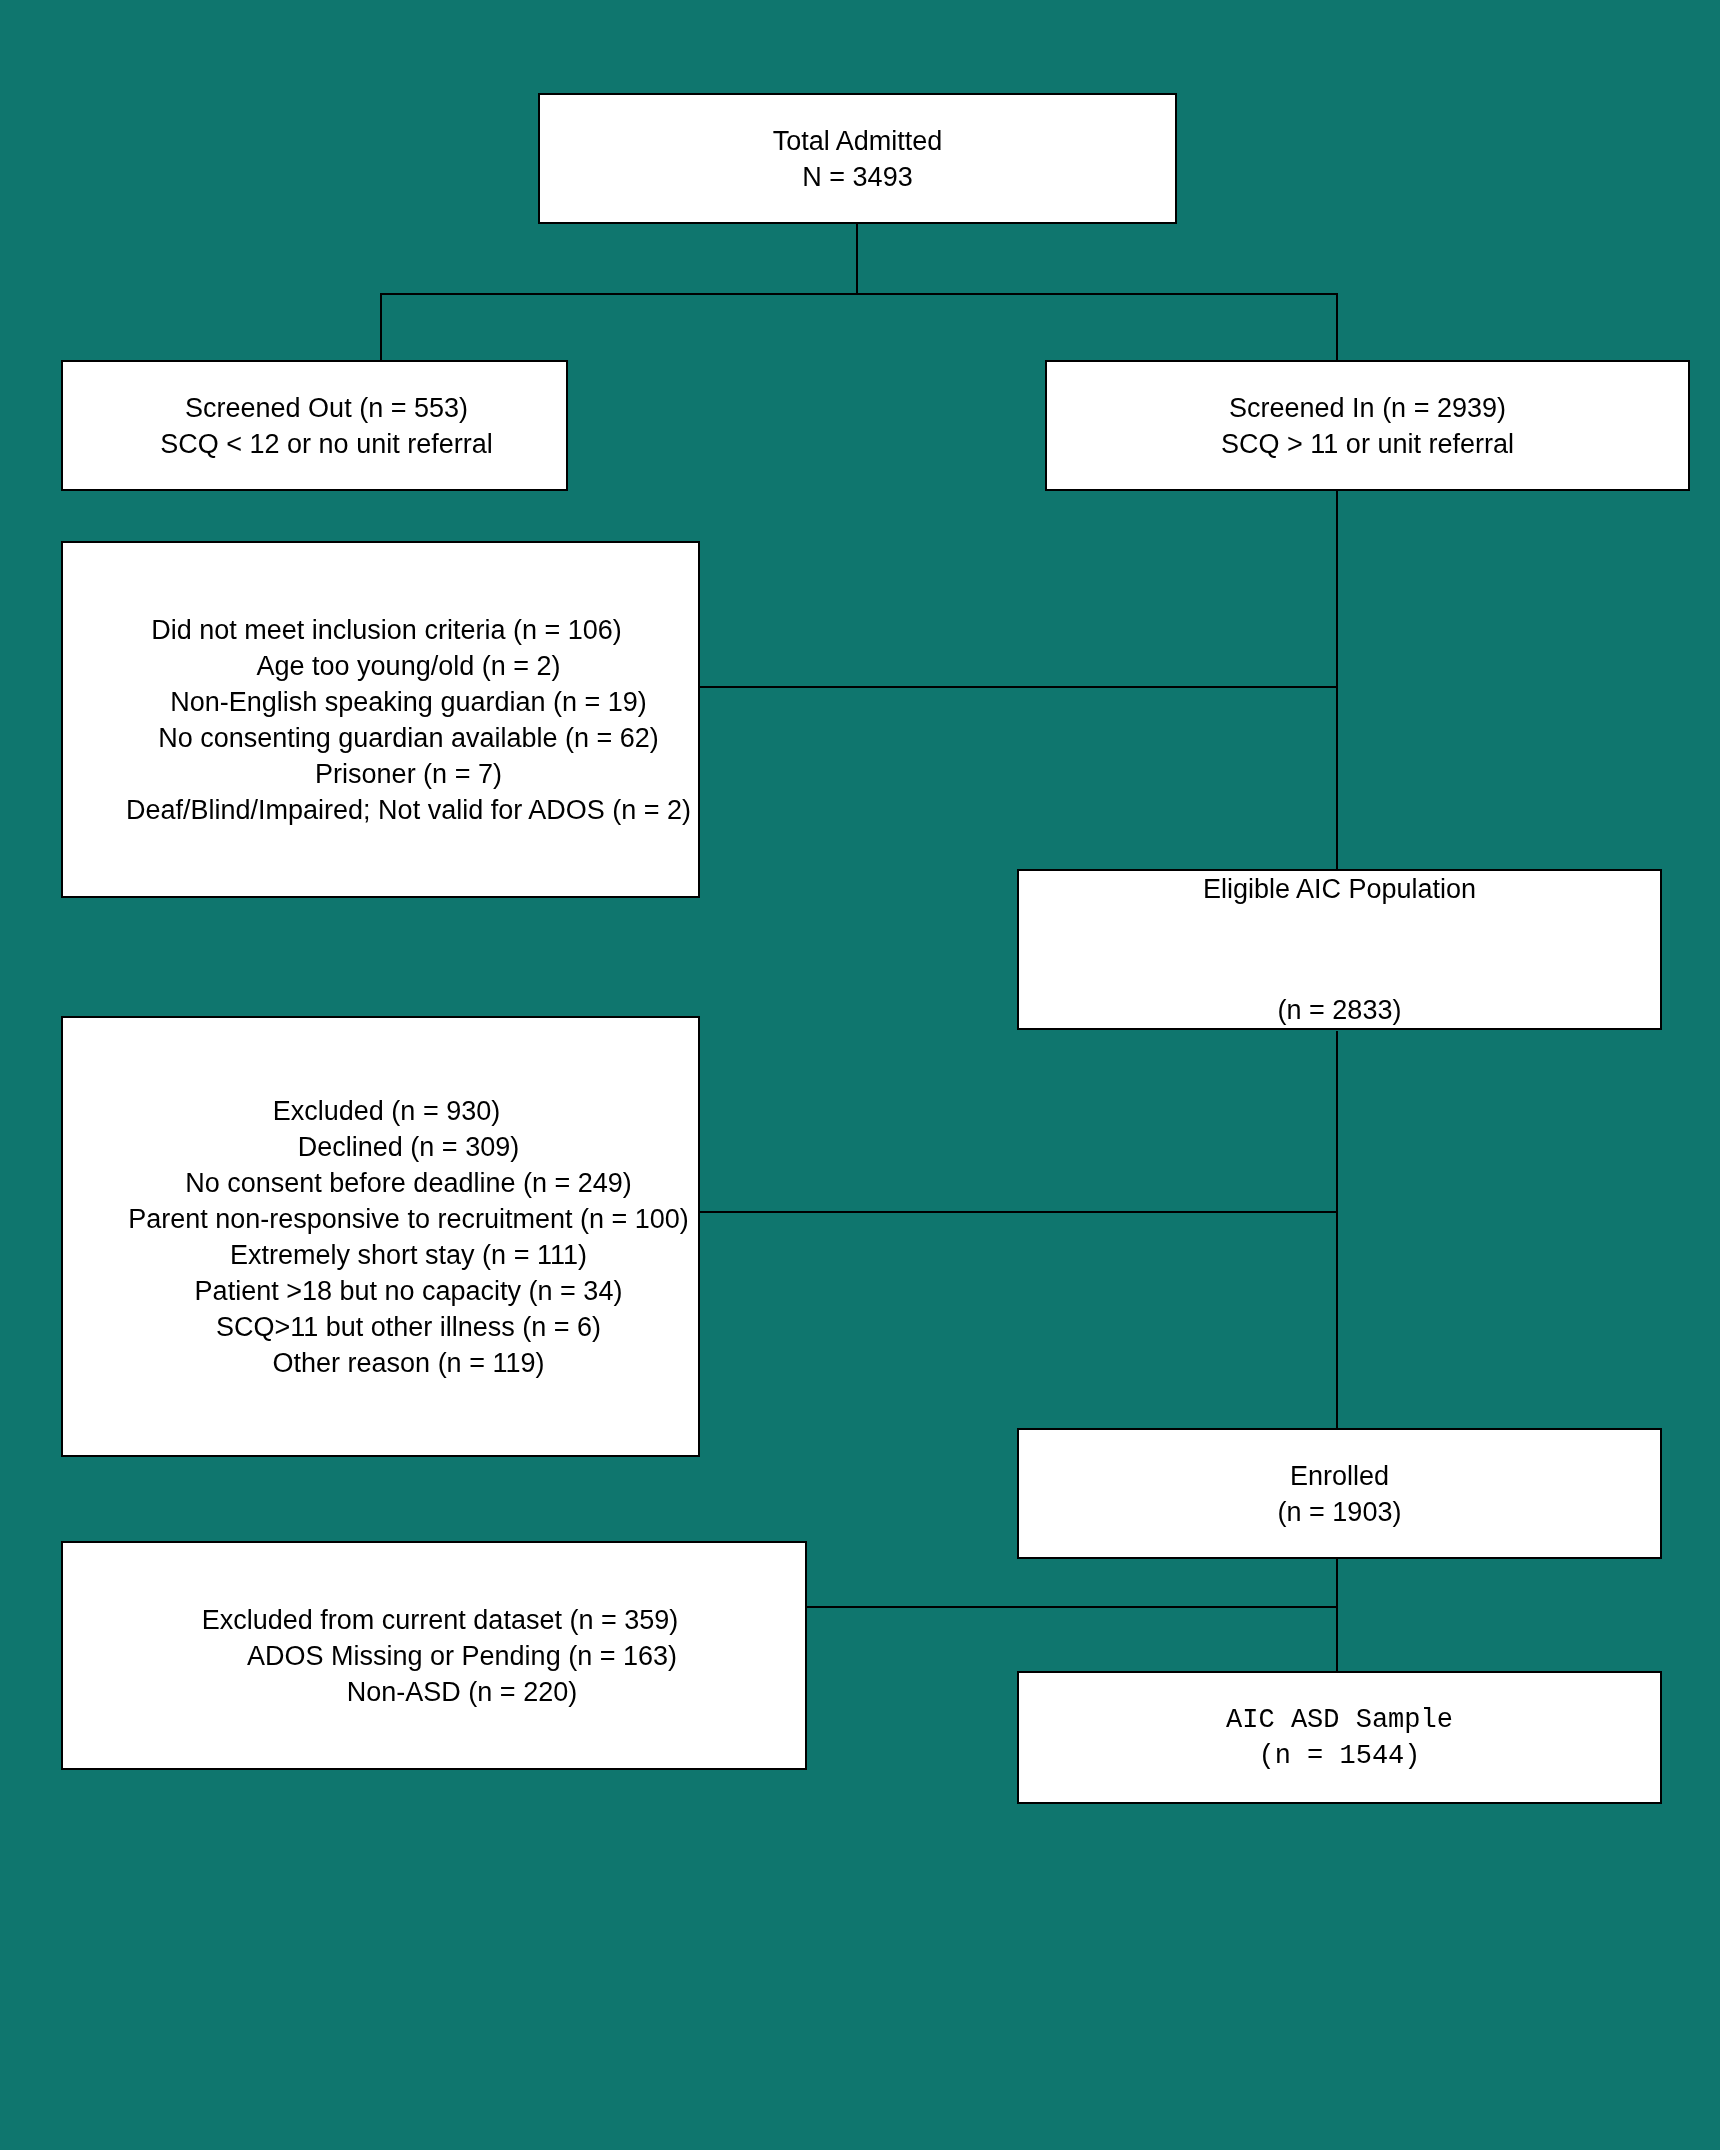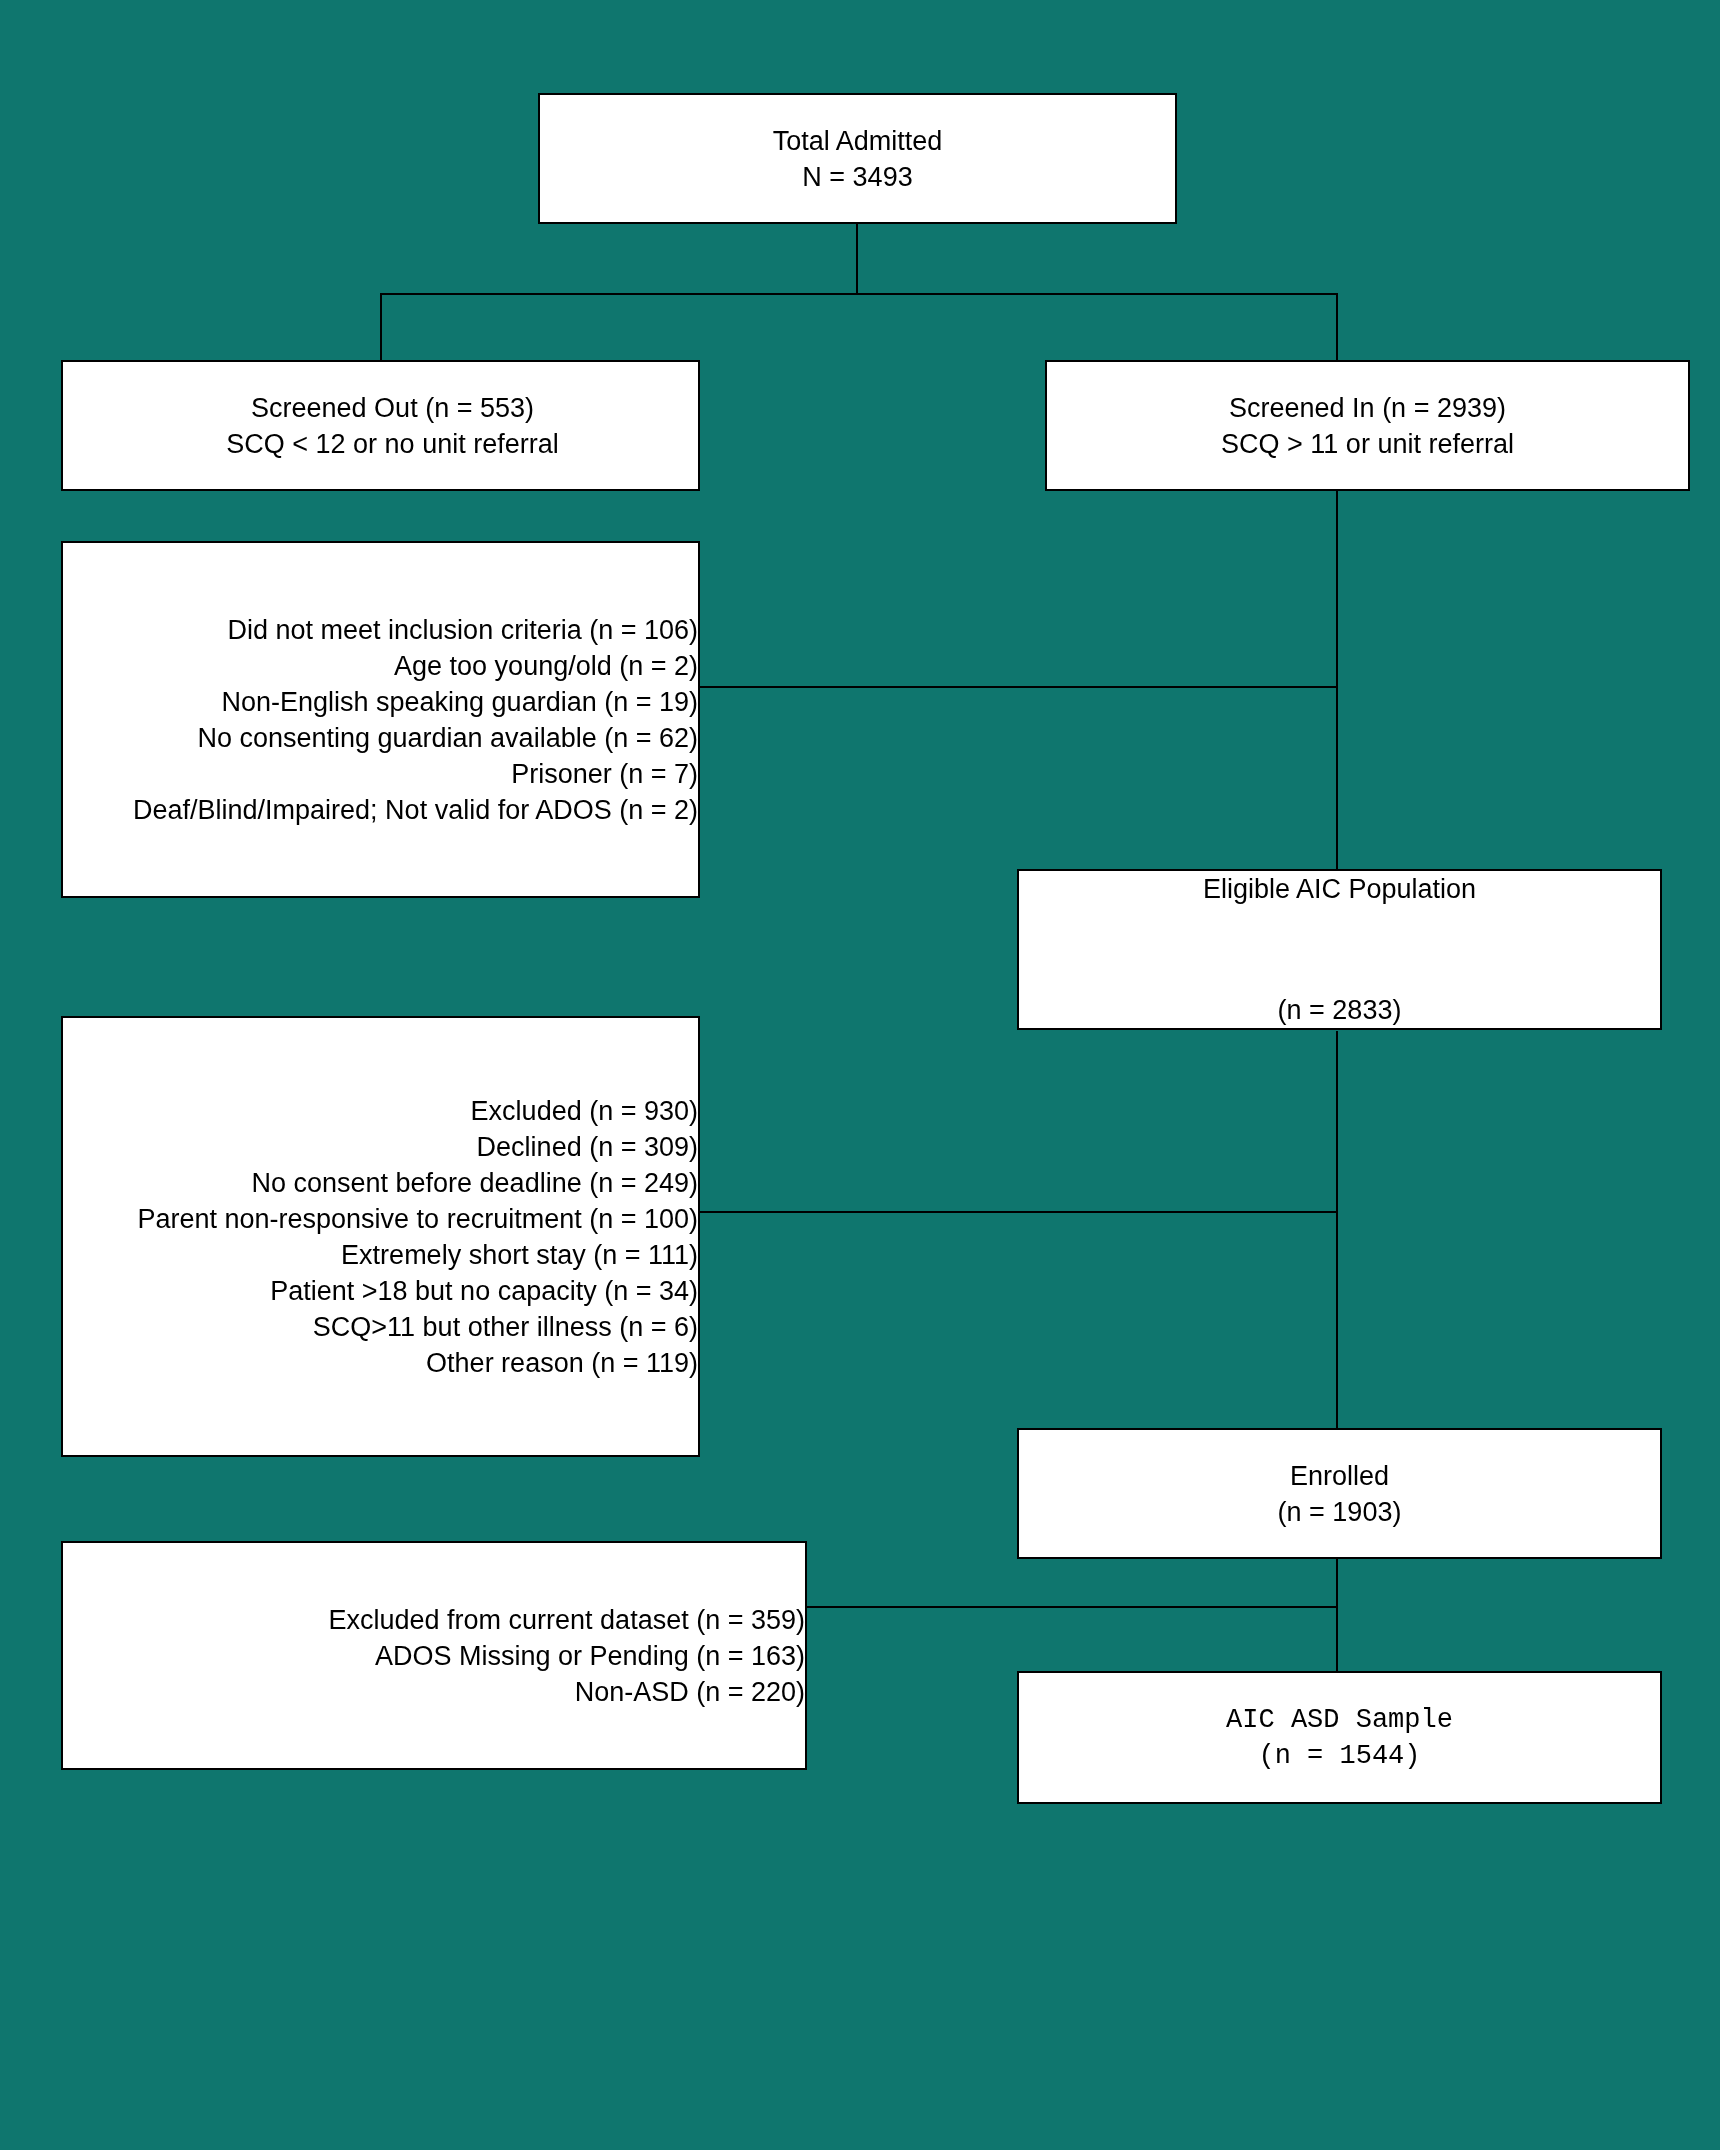--- a/index.html
+++ b/index.html
@@ -25,32 +25,32 @@
     display: flex;
     flex-direction: column;
     justify-content: center;
   }
   .box.centered {
     align-items: center;
     text-align: center;
   }
   .box.listbox {
     align-items: stretch;
-    text-align: right;
+    text-align: center;
   }
   .box .line { white-space: nowrap; }
   .listbox .title { padding-left: 12px; white-space: nowrap; }
   .listbox .item  { padding-left: 56px; white-space: nowrap; }
   .conn {
     position: absolute;
     background: #000000;
   }
   
   #box-total         { left: 538px;  top: 93px;  width: 639px; height: 131px; }
-  #box-screened-out  { left: 61px;   top: 360px;  width: 639px; height: 131px; padding-left: 24px; }
+  #box-screened-out  { left: 61px;   top: 360px;  width: 507px; height: 131px; padding-left: 24px; }
   #box-screened-in   { left: 1017px; top: 360px;  width: 645px; height: 131px; margin-left: 28px; }
   #box-not-meet      { left: 61px;   top: 541px;  width: 639px; height: 357px; }
   #box-eligible      { left: 1017px; top: 869px; width: 645px; height: 161px; justify-content: space-between; }
   #box-excluded      { left: 61px;   top: 1016px; width: 639px; height: 441px; }
   #box-enrolled      { left: 1017px; top: 1428px; width: 645px; height: 131px; }
   #box-excl-dataset  { left: 61px;   top: 1541px; width: 746px; height: 229px; }
   #box-aic-asd       { left: 1017px; top: 1671px; width: 645px; height: 133px; font-family: Liberation Mono, monospace; }
   
   #conn-top-stem     { left: 856px; top: 224px;  width: 2.2px;    height: 70px; }
   #conn-split        { left: 380px;  top: 293px;  width: 958px; height: 2.2px; }

